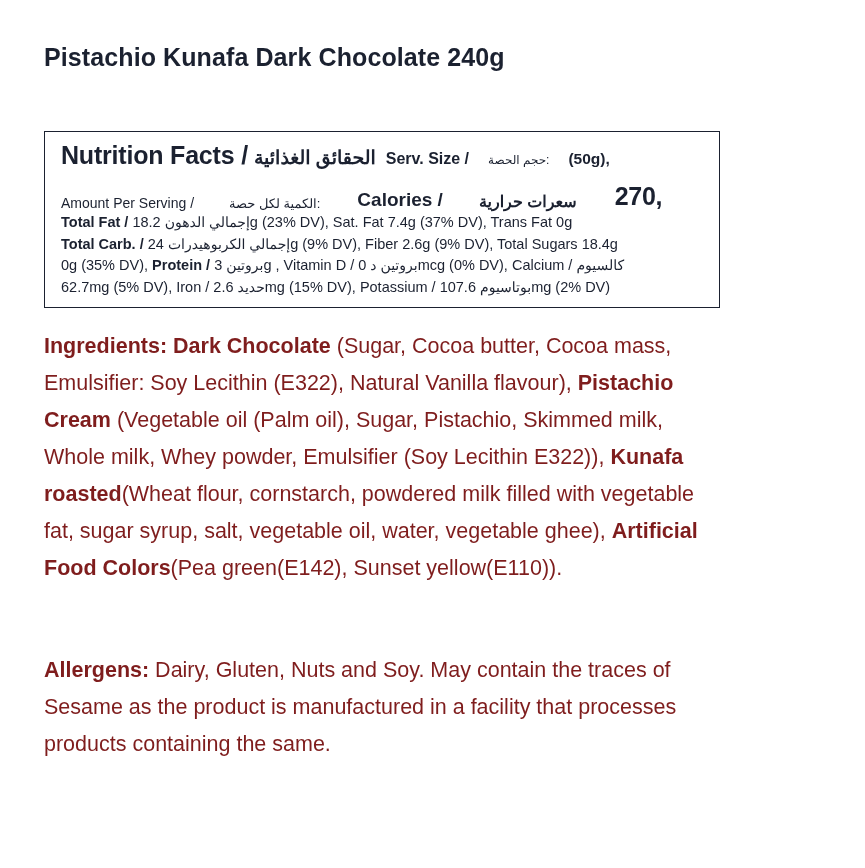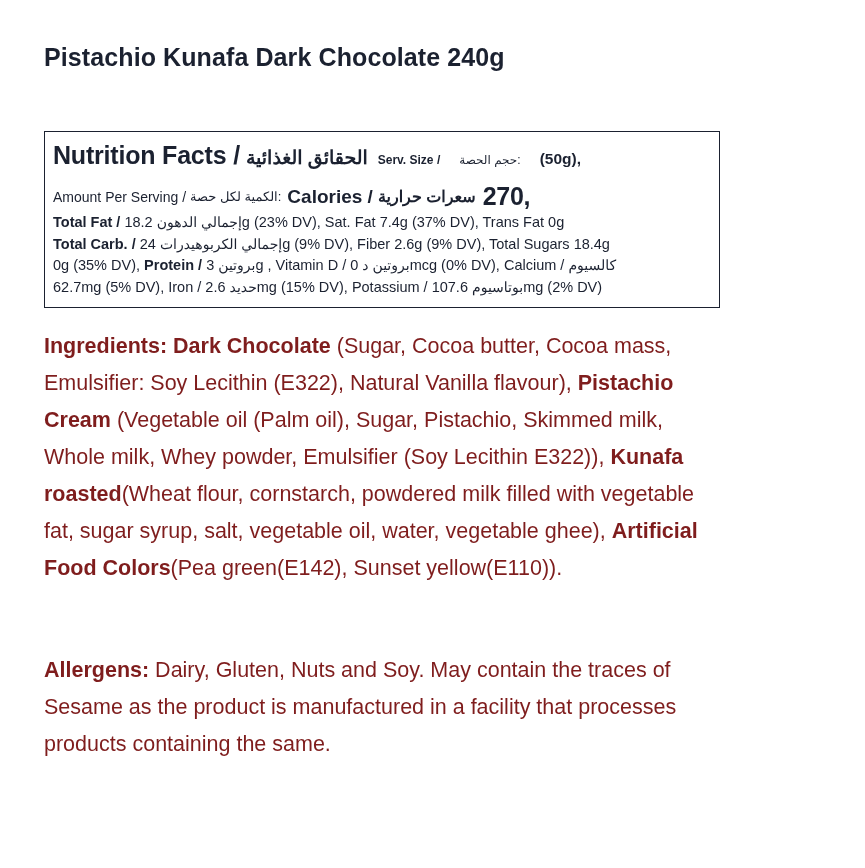--- a/index.html
+++ b/index.html
@@ -30,21 +30,21 @@
     letter-spacing: 0.1px;
     color: #1b2130;
   }
   .nutrition-box {
     position: absolute;
     left: 44px;
     top: 131px;
     width: 676px;
     box-sizing: border-box;
     border: 1.5px solid #1b2130;
-    padding: 9px 12px 10px 8px;
+    padding: 9px 12px 10px 16px;
   }
   .nf-headline {
     display: flex;
     align-items: baseline;
     flex-wrap: wrap;
     margin-bottom: 2px;
   }
   .nf-title {
     font-size: 25px;
     font-weight: bold;
@@ -52,40 +52,41 @@
     margin-right: 6px;
     white-space: nowrap;
   }
   .nf-title-ar {
     font-size: 19px;
     font-weight: bold;
     margin-right: 10px;
     white-space: nowrap;
   }
   .nf-serv-label {
-    font-size: 12px;
+    font-size: 16px;
     font-weight: bold;
     white-space: nowrap;
   }
   .nf-serv-ar {
     font-size: 12px;
     white-space: nowrap;
     margin: 0 19px;
   }
   .nf-serv-val {
     font-size: 15.5px;
     font-weight: bold;
     white-space: nowrap;
   }
   .nf-cal-line {
     display: flex;
-    align-items: center;
+    align-items: flex-end;
     flex-wrap: wrap;
     margin-top: 12px;
     margin-bottom: 1px;
+    gap: 31px;
   }
   .nf-amount {
     font-size: 14px;
     white-space: nowrap;
     margin-right: 4px;
   }
   .nf-amount-ar {
     font-size: 13px;
     white-space: nowrap;
     margin-right: 6px;

